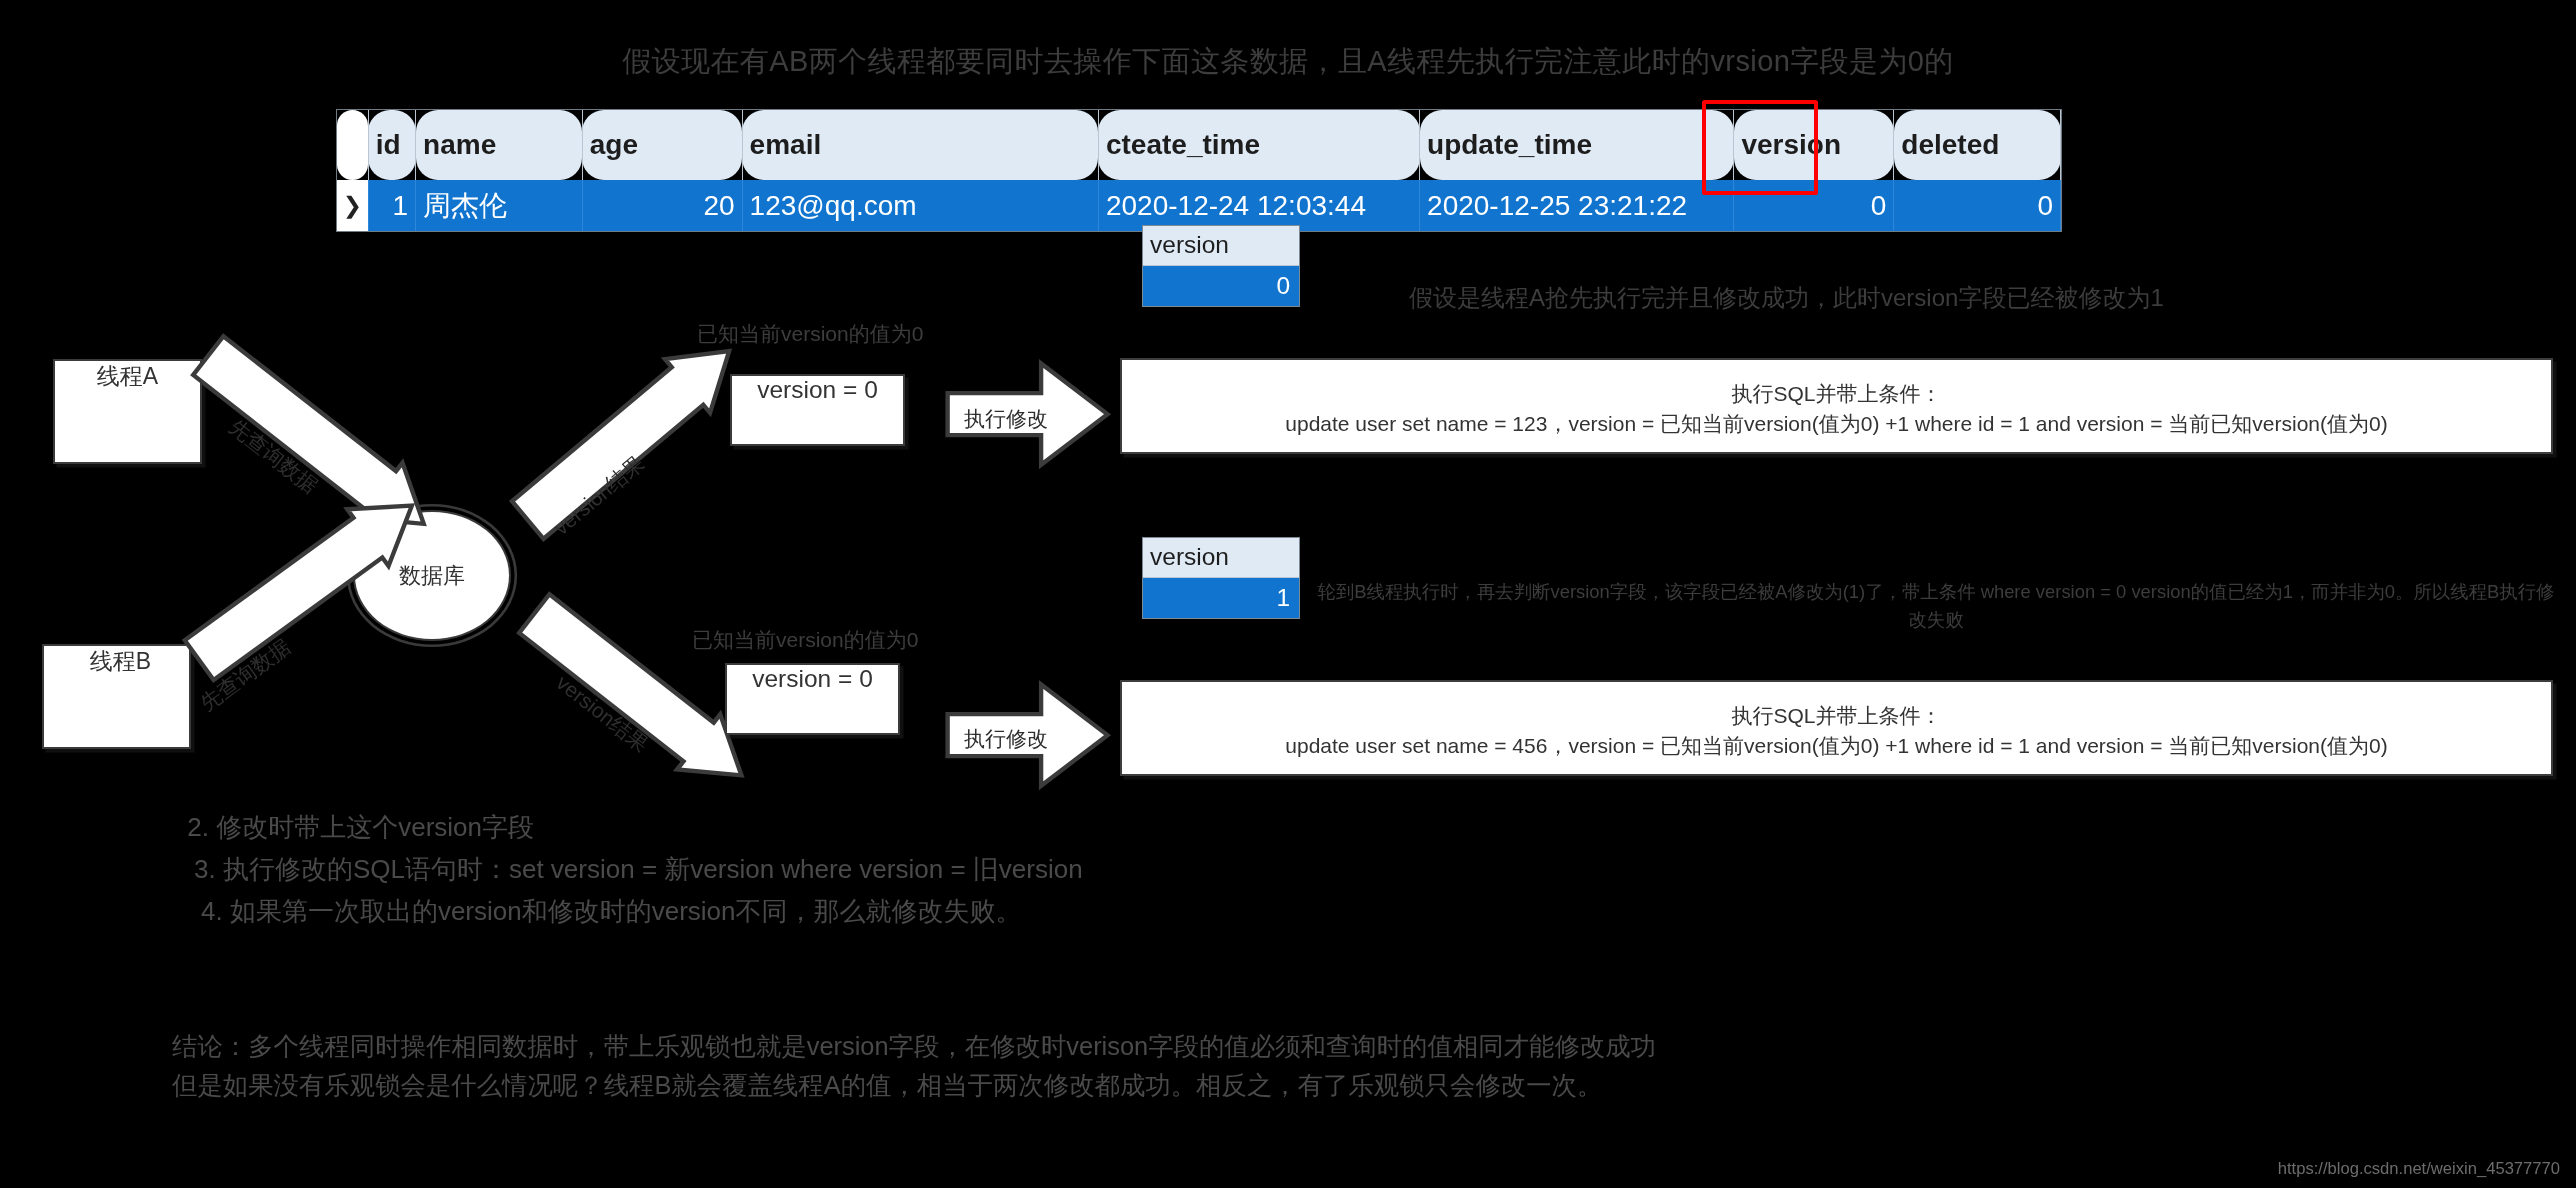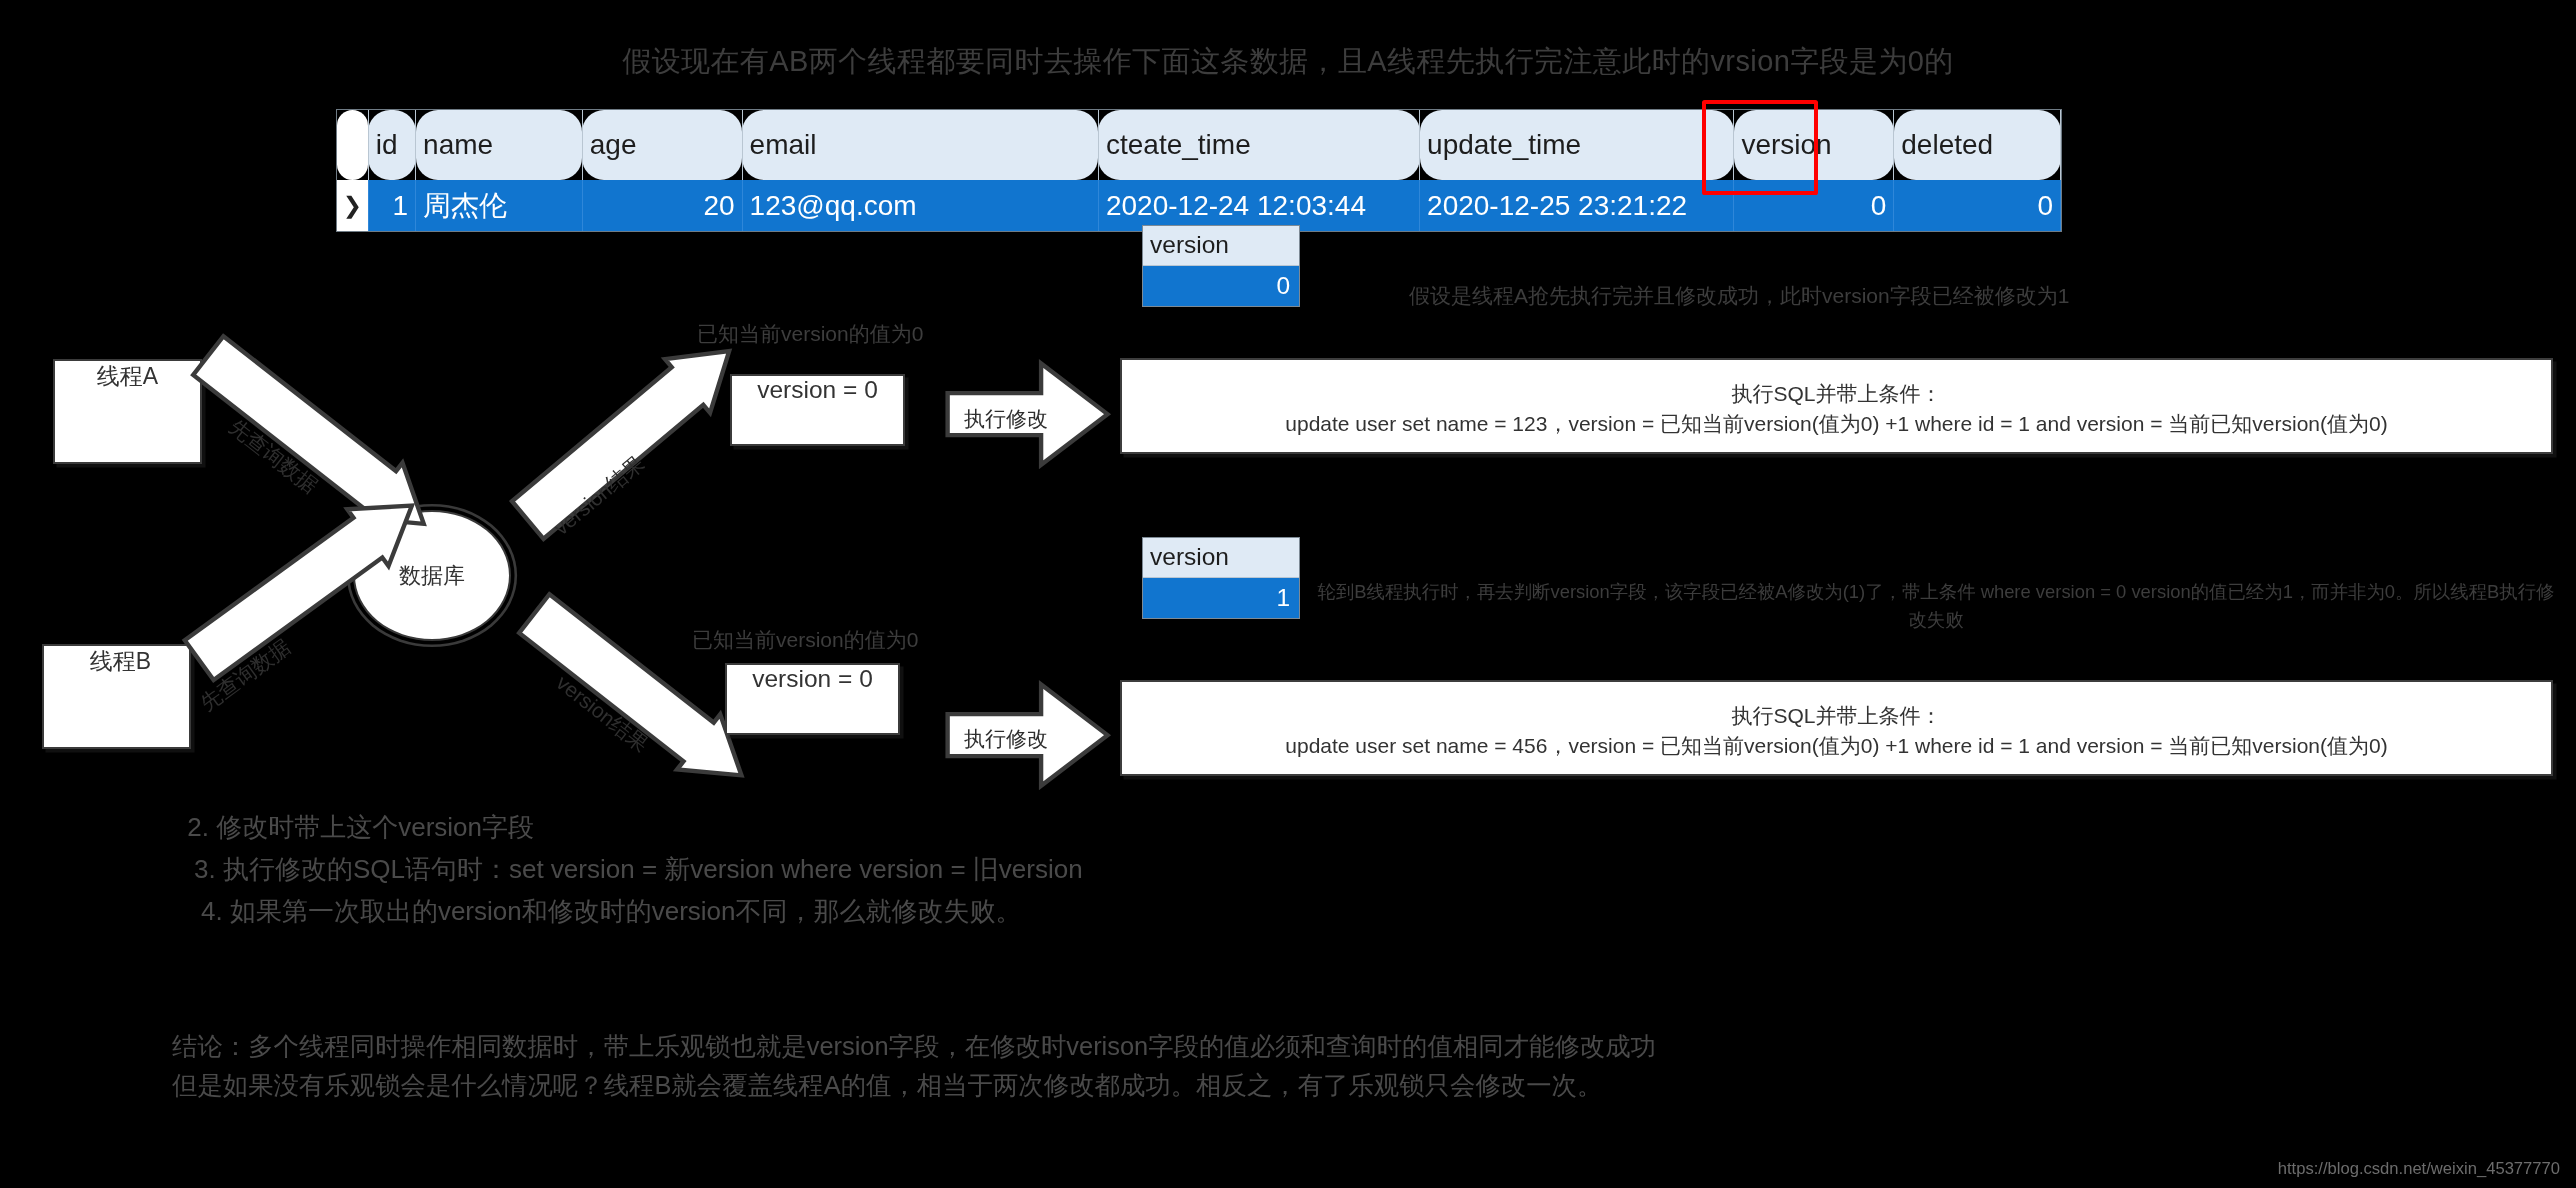--- a/index.html
+++ b/index.html
@@ -13,21 +13,21 @@
   
   #title{
     left:0;top:42px;width:2576px;text-align:center;
     font-size:29px;color:#3d3d3d;letter-spacing:0.4px;white-space:nowrap;
   }
 
   
   #db-table{left:336px;top:109px;width:1726px;border:0.9px solid #6f7b85;box-sizing:border-box;}
   #db-table table{border-collapse:collapse;width:100%;table-layout:fixed;font-size:28px;}
   #db-table th{
-    background:#dfeaf5;color:#1d1d1d;font-weight:normal;text-align:left;
+    background:#dfeaf5;color:#1d1d1d;font-weight:bold;text-align:left;
     padding:14px 7px;height:42px;border-right:0.9px solid #b9c6d2;
     font-size:28px;
     border-radius:22px;
   }
   #db-table td{
     background:#1175cf;color:#fff;padding:3.5px 7px;height:44px;
     border-right:0.9px solid #2f87d9;font-size:28px;
   }
   #db-table .c-marker{width:23px;background:#fff;text-align:center;color:#000;}
   #db-table td.c-marker{background:#fff;color:#222;font-size:23px;padding:0;}
@@ -83,21 +83,21 @@
     width:1433px;color:#333;text-align:center;font-size:21px;line-height:30px;
     padding:19px 8.8px;box-shadow:3.5px 3.5px 0 rgba(30,30,30,.55);
   }
   #sql-a{left:1120px;top:358px;height:96px;}
   #sql-b{left:1120px;top:680px;height:96px;}
 
   
   .note{color:#3d3d3d;white-space:nowrap;}
   #note-known-a{left:697px;top:320px;font-size:21px;}
   #note-known-b{left:692px;top:626px;font-size:21px;}
-  #note-a-done{left:1409px;top:282px;font-size:21px;}
+  #note-a-done{left:1409px;top:282px;font-size:24px;}
   #note-b-fail{left:1314px;top:578px;font-size:18.4px;width:1244px;
                text-align:center;line-height:28px;white-space:normal;}
 
   
   #steps{left:175px;top:806px;font-size:26px;color:#4a4a4a;line-height:42px;}
   #steps div{white-space:nowrap;}
   #steps .l1{margin-left:0;}
   #steps .l2{margin-left:12.3px;}
   #steps .l3{margin-left:19px;}
   #steps .l4{margin-left:26px;}

